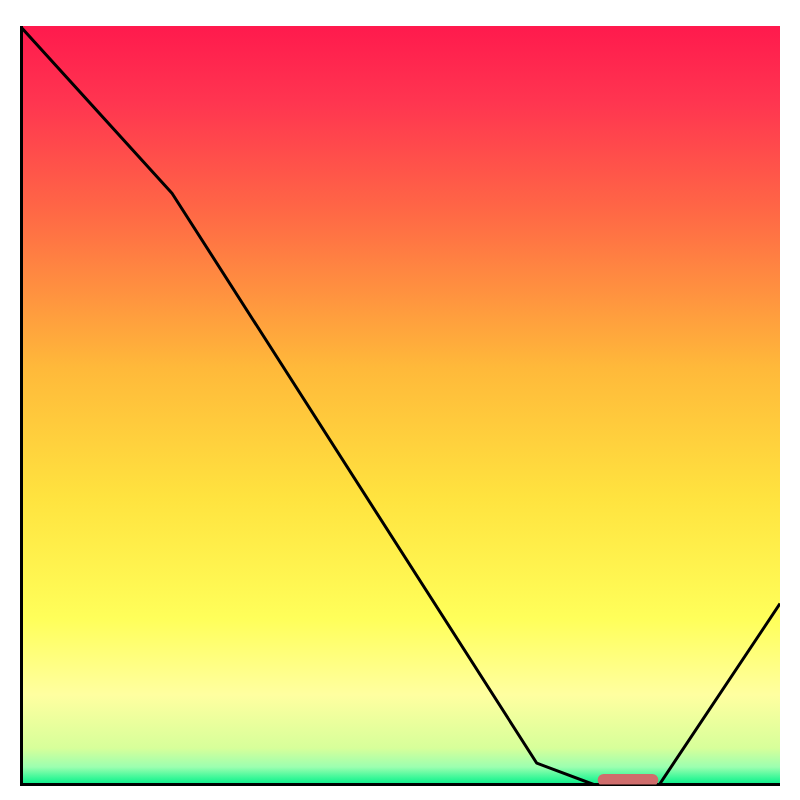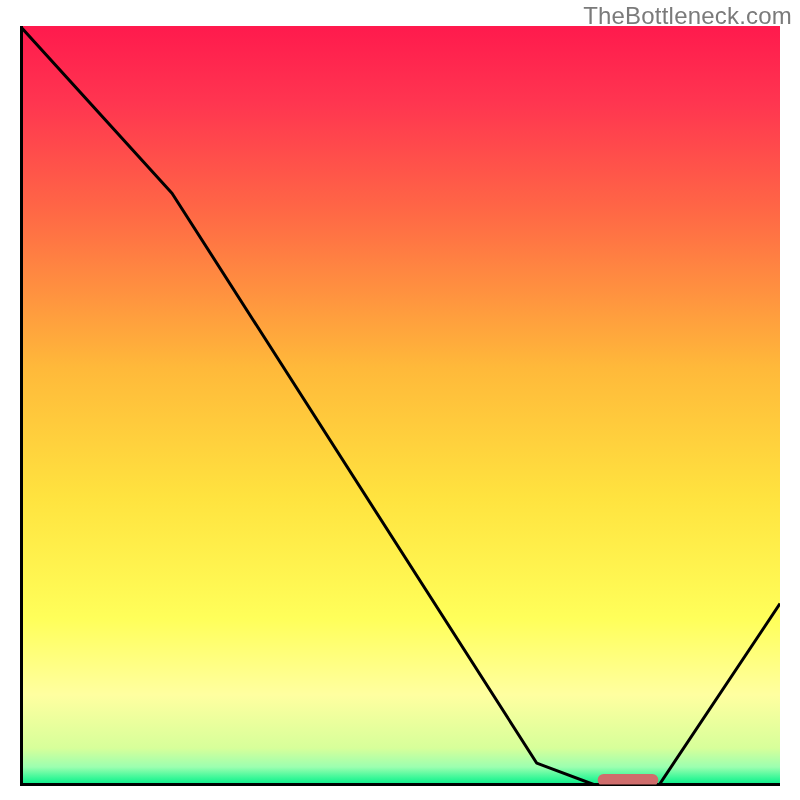--- a/index.html
+++ b/index.html
@@ -51,21 +51,20 @@
     fill: #cf6d6c;
     rx: 6;
     ry: 6;
   }
 </style>
 </head>
 <body>
 
 <div class="stage">
 
-  <div class="watermark">TheBottleneck.com</div>
 
   <div class="plot-area">
 
     <svg class="gradient-bg" viewBox="0 0 760 760" preserveAspectRatio="none">
       <defs>
         <linearGradient id="bgGrad" x1="0" y1="0" x2="0" y2="1">
 
         <stop offset="0%" stop-color="#ff1a4d"></stop>
             <stop offset="10%" stop-color="#ff3550"></stop>
             <stop offset="25%" stop-color="#ff6a45"></stop>

